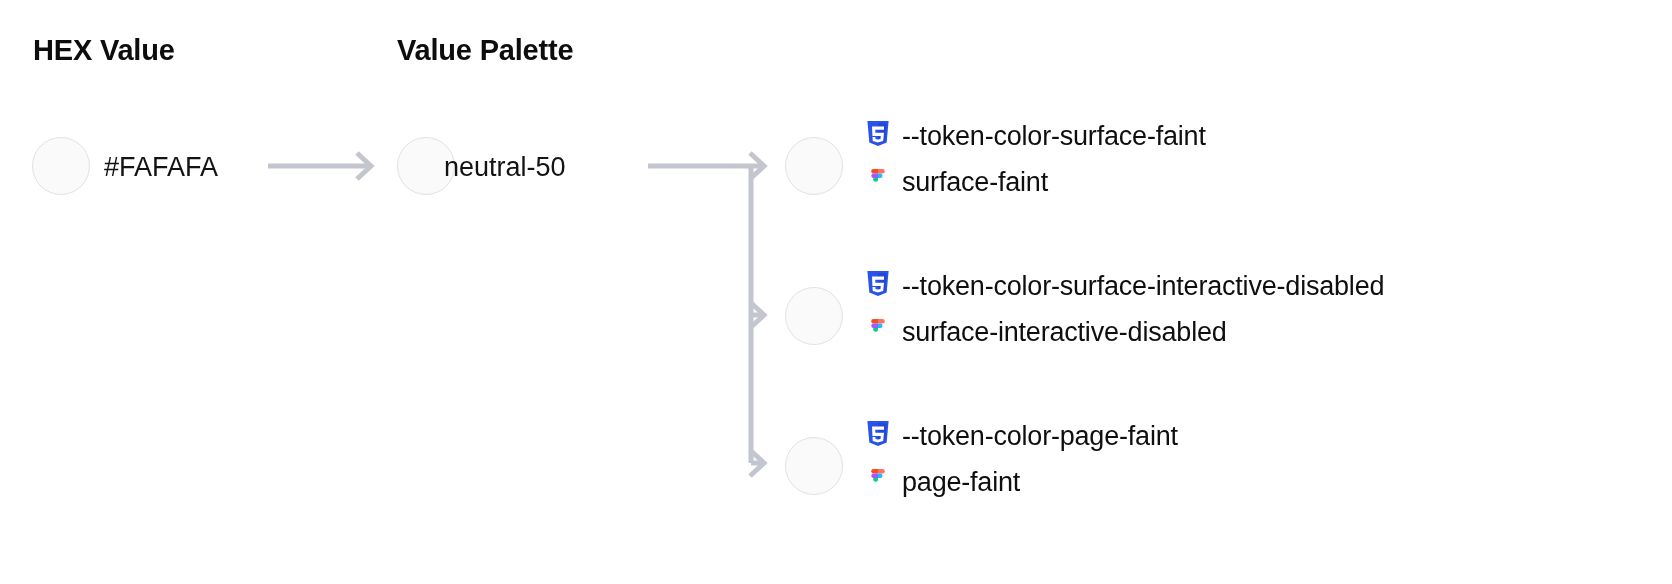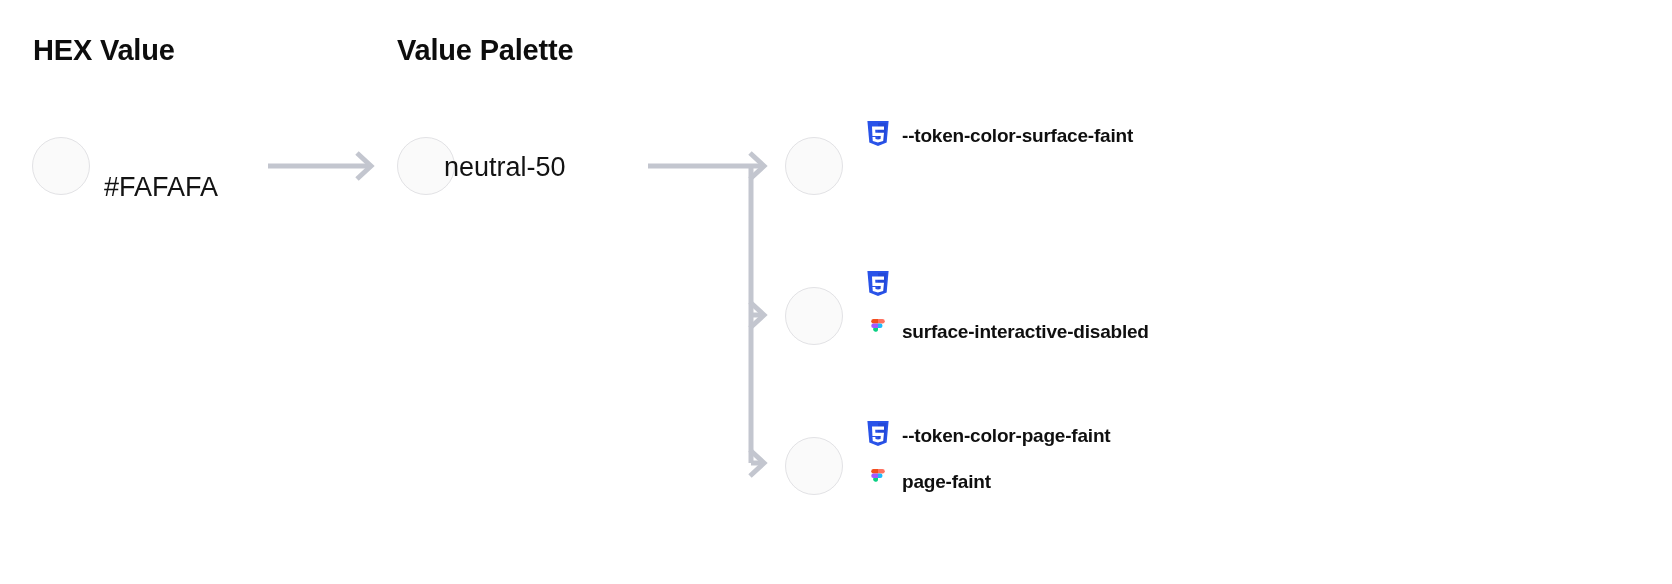--- a/index.html
+++ b/index.html
@@ -52,21 +52,21 @@
   #swatch-sem-2 { left: 785px; top: 437px; }
 
   
   .value-label {
     position: absolute;
     font-size: 27px;
     font-weight: normal;
     color: #131313;
     white-space: nowrap;
   }
-  #label-hex  { left: 104px; top: 152px; margin-top: 20px; }
+  #label-hex  { left: 104px; top: 152px; }
   #label-core { left: 444px; top: 152px; }
 
   
   .connector {
     position: absolute;
     left: 0;
     top: 0;
     width: 1672px;
     height: 584px;
     pointer-events: none;
@@ -82,22 +82,22 @@
   #sem-row-2 { top: 413px; }
 
   .token-line {
     display: flex;
     align-items: center;
     height: 46px;
     gap: 12px;
     white-space: nowrap;
   }
   .token-text {
-    font-size: 19px;
-    font-weight: bold;
+    font-size: 27px;
+    font-weight: normal;
     color: #0f0f0f;
     letter-spacing: -0.2px;
     white-space: nowrap;
   }
   .icon-box {
     width: 24px;
     height: 30px;
     flex: 0 0 auto;
     display: block;
   }
@@ -149,65 +149,78 @@
   <div class="sem-row" id="sem-row-0">
     <div class="token-line">
       <span class="icon-box">
         <svg viewBox="0 0 24 30" width="24" height="30" xmlns="http://www.w3.org/2000/svg">
           <path d="M1.4 0h21.2l-1.93 21.6L12 24.9 3.33 21.6z" fill="#2953E9"></path>
           <path d="M12 2.1v20.7l7-2.66L20.6 2.1z" fill="#2348D8"></path>
           <path d="M6 5.6h12v3.1H9.2l.2 3.1H18l-.8 8.1L12 21.4l-5.2-1.5-.35-3.9h2.9l.17 1.9 2.48.7 2.5-.7.28-2.9H6.45z" fill="#ffffff"></path>
         </svg>
       </span>
       <span class="token-text">--token-color-surface-faint</span>
-    </div>
-  </div>
-
-  <div class="sem-row" id="sem-row-1">
-    <div class="token-line">
-      <span class="icon-box">
-        <svg viewBox="0 0 24 30" width="24" height="30" xmlns="http://www.w3.org/2000/svg">
-          <path d="M1.4 0h21.2l-1.93 21.6L12 24.9 3.33 21.6z" fill="#2953E9"></path>
-          <path d="M12 2.1v20.7l7-2.66L20.6 2.1z" fill="#2348D8"></path>
-          <path d="M6 5.6h12v3.1H9.2l.2 3.1H18l-.8 8.1L12 21.4l-5.2-1.5-.35-3.9h2.9l.17 1.9 2.48.7 2.5-.7.28-2.9H6.45z" fill="#ffffff"></path>
-        </svg>
-      </span>
     </div>
     <div class="token-line">
       <span class="icon-box figma">
         <svg viewBox="0 0 18 27" width="18" height="27" xmlns="http://www.w3.org/2000/svg">
           <path d="M4.5 0h4.5v4.5H4.5a2.25 2.25 0 010-4.5z" fill="#F24E1E"></path>
           <path d="M9 0h4.5a2.25 2.25 0 010 4.5H9z" fill="#FF7262"></path>
           <path d="M4.5 4.5h4.5V9H4.5a2.25 2.25 0 010-4.5z" fill="#A259FF"></path>
           <path d="M9 4.5h2.25a2.25 2.25 0 110 4.5H9z" fill="#1ABCFE"></path>
           <path d="M4.5 9h4.5v2.25A2.25 2.25 0 114.5 9z" fill="#0ACF83"></path>
         </svg>
       </span>
-      <span class="token-text">surface-interactive-disabled</span>
+      <span class="token-text">surface-faint</span>
     </div>
   </div>
 
-  <div class="sem-row" id="sem-row-2">
+  <div class="sem-row" id="sem-row-1">
     <div class="token-line">
       <span class="icon-box">
         <svg viewBox="0 0 24 30" width="24" height="30" xmlns="http://www.w3.org/2000/svg">
           <path d="M1.4 0h21.2l-1.93 21.6L12 24.9 3.33 21.6z" fill="#2953E9"></path>
           <path d="M12 2.1v20.7l7-2.66L20.6 2.1z" fill="#2348D8"></path>
           <path d="M6 5.6h12v3.1H9.2l.2 3.1H18l-.8 8.1L12 21.4l-5.2-1.5-.35-3.9h2.9l.17 1.9 2.48.7 2.5-.7.28-2.9H6.45z" fill="#ffffff"></path>
         </svg>
       </span>
-      <span class="token-text">--token-color-page-faint</span>
+      <span class="token-text">--token-color-surface-interactive-disabled</span>
     </div>
     <div class="token-line">
       <span class="icon-box figma">
         <svg viewBox="0 0 18 27" width="18" height="27" xmlns="http://www.w3.org/2000/svg">
           <path d="M4.5 0h4.5v4.5H4.5a2.25 2.25 0 010-4.5z" fill="#F24E1E"></path>
           <path d="M9 0h4.5a2.25 2.25 0 010 4.5H9z" fill="#FF7262"></path>
           <path d="M4.5 4.5h4.5V9H4.5a2.25 2.25 0 010-4.5z" fill="#A259FF"></path>
           <path d="M9 4.5h2.25a2.25 2.25 0 110 4.5H9z" fill="#1ABCFE"></path>
           <path d="M4.5 9h4.5v2.25A2.25 2.25 0 114.5 9z" fill="#0ACF83"></path>
         </svg>
       </span>
+      <span class="token-text">surface-interactive-disabled</span>
+    </div>
+  </div>
+
+  <div class="sem-row" id="sem-row-2">
+    <div class="token-line">
+      <span class="icon-box">
+        <svg viewBox="0 0 24 30" width="24" height="30" xmlns="http://www.w3.org/2000/svg">
+          <path d="M1.4 0h21.2l-1.93 21.6L12 24.9 3.33 21.6z" fill="#2953E9"></path>
+          <path d="M12 2.1v20.7l7-2.66L20.6 2.1z" fill="#2348D8"></path>
+          <path d="M6 5.6h12v3.1H9.2l.2 3.1H18l-.8 8.1L12 21.4l-5.2-1.5-.35-3.9h2.9l.17 1.9 2.48.7 2.5-.7.28-2.9H6.45z" fill="#ffffff"></path>
+        </svg>
+      </span>
+      <span class="token-text">--token-color-page-faint</span>
+    </div>
+    <div class="token-line">
+      <span class="icon-box figma">
+        <svg viewBox="0 0 18 27" width="18" height="27" xmlns="http://www.w3.org/2000/svg">
+          <path d="M4.5 0h4.5v4.5H4.5a2.25 2.25 0 010-4.5z" fill="#F24E1E"></path>
+          <path d="M9 0h4.5a2.25 2.25 0 010 4.5H9z" fill="#FF7262"></path>
+          <path d="M4.5 4.5h4.5V9H4.5a2.25 2.25 0 010-4.5z" fill="#A259FF"></path>
+          <path d="M9 4.5h2.25a2.25 2.25 0 110 4.5H9z" fill="#1ABCFE"></path>
+          <path d="M4.5 9h4.5v2.25A2.25 2.25 0 114.5 9z" fill="#0ACF83"></path>
+        </svg>
+      </span>
       <span class="token-text">page-faint</span>
     </div>
   </div>
 
 </div>
 
 </body></html>

